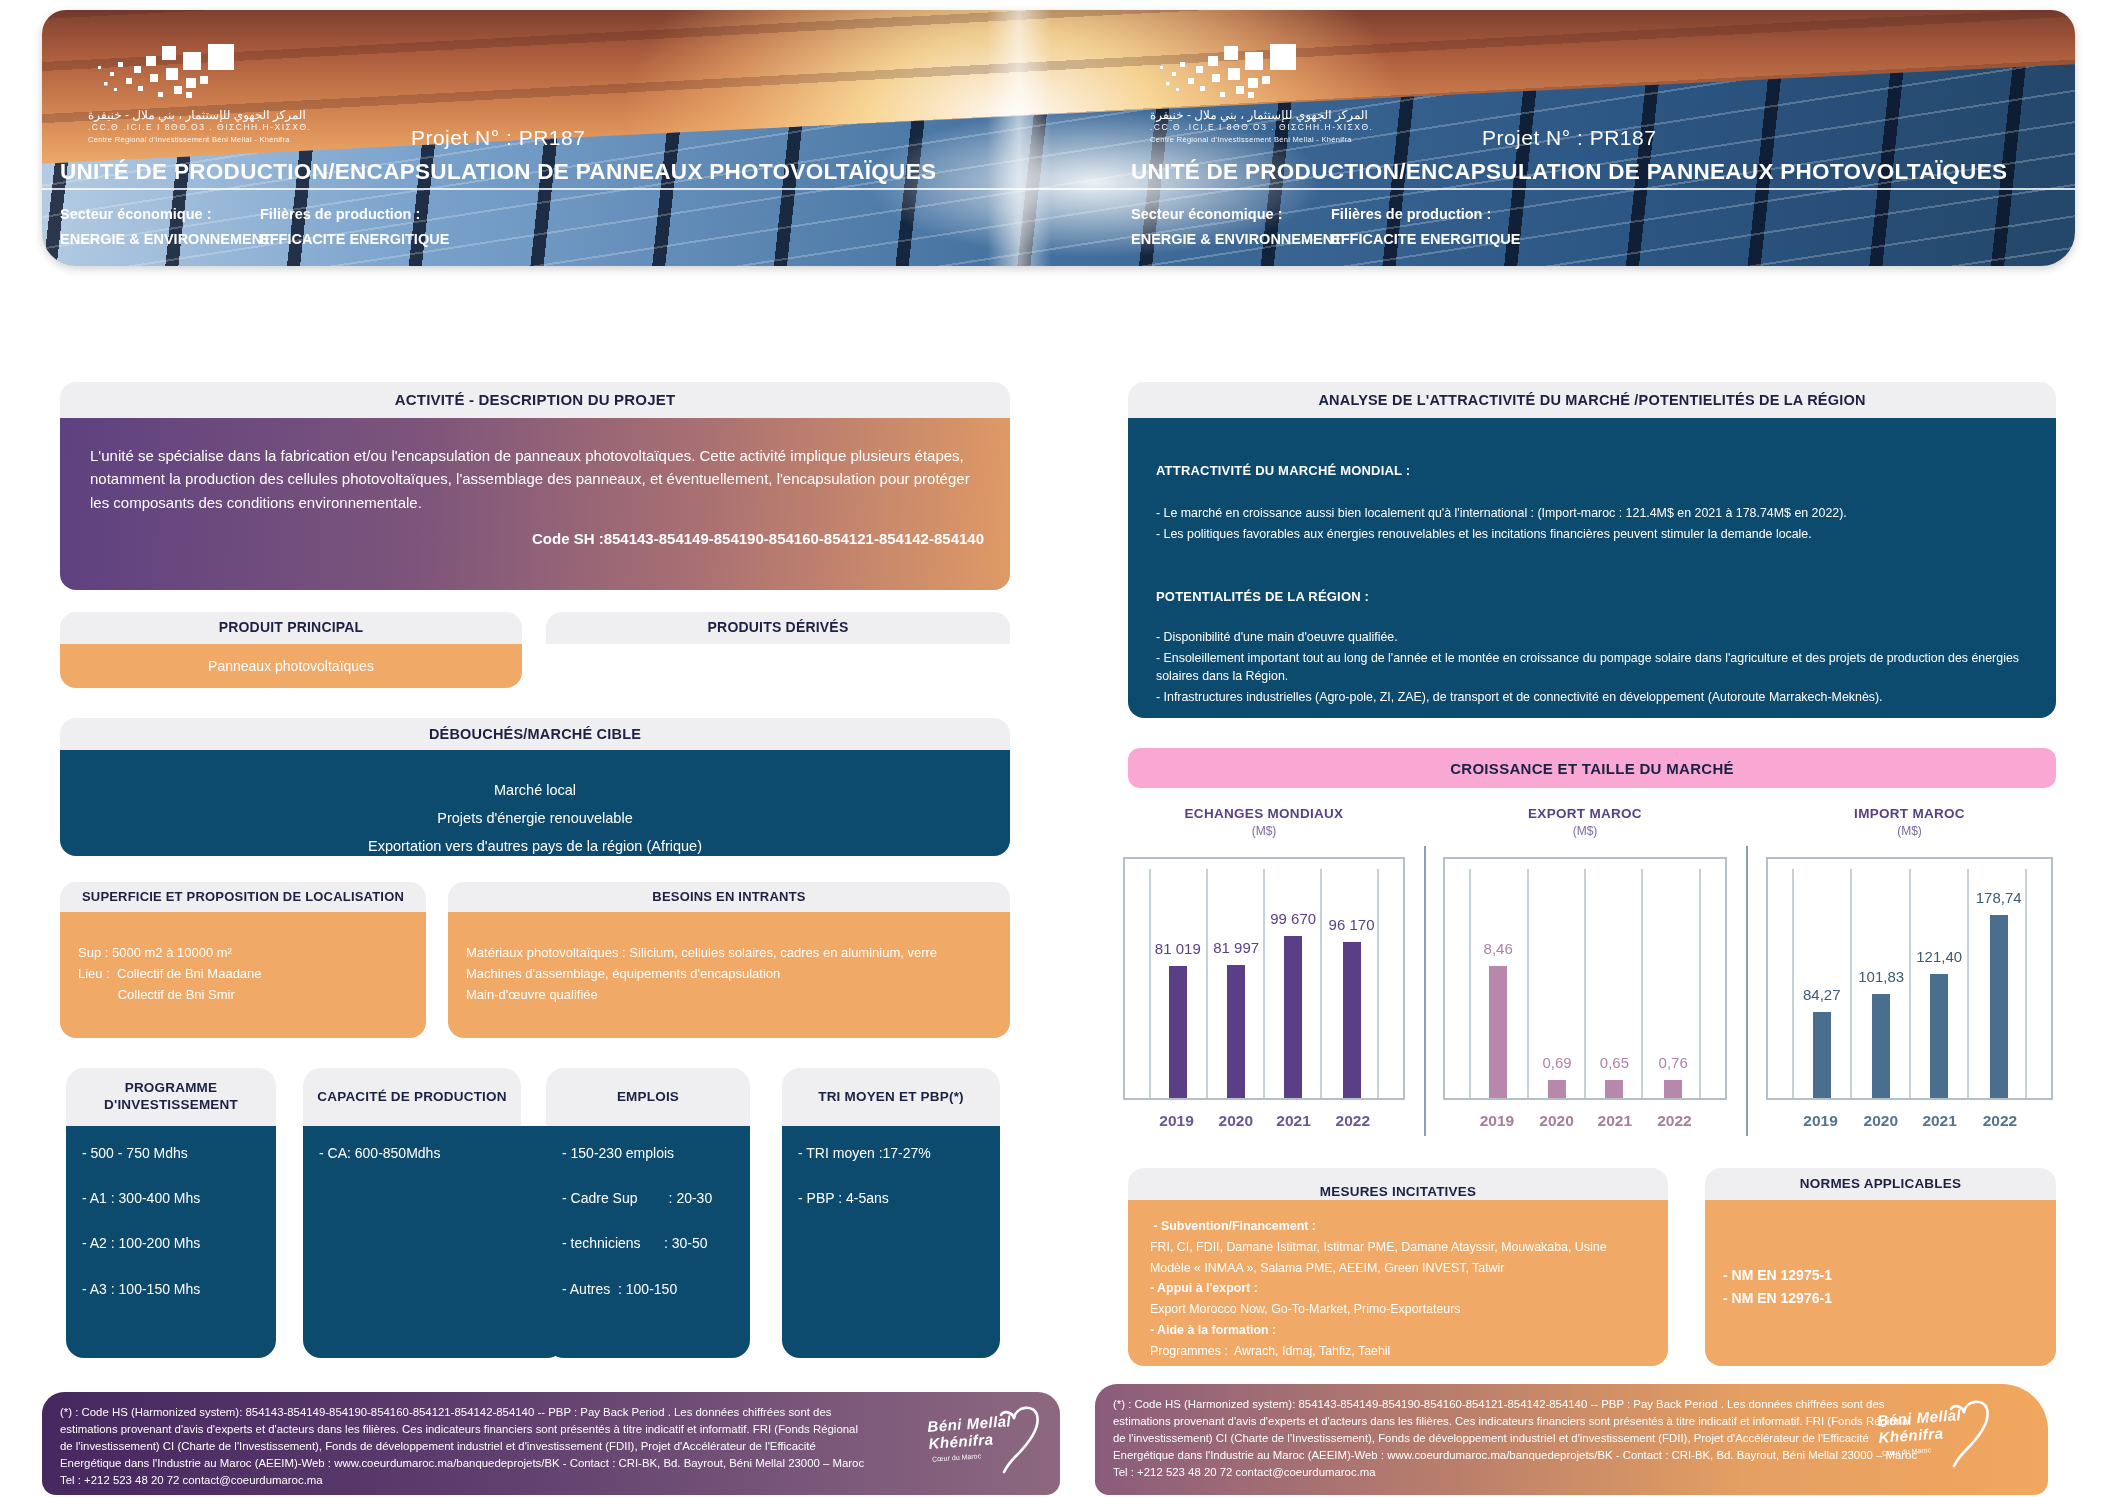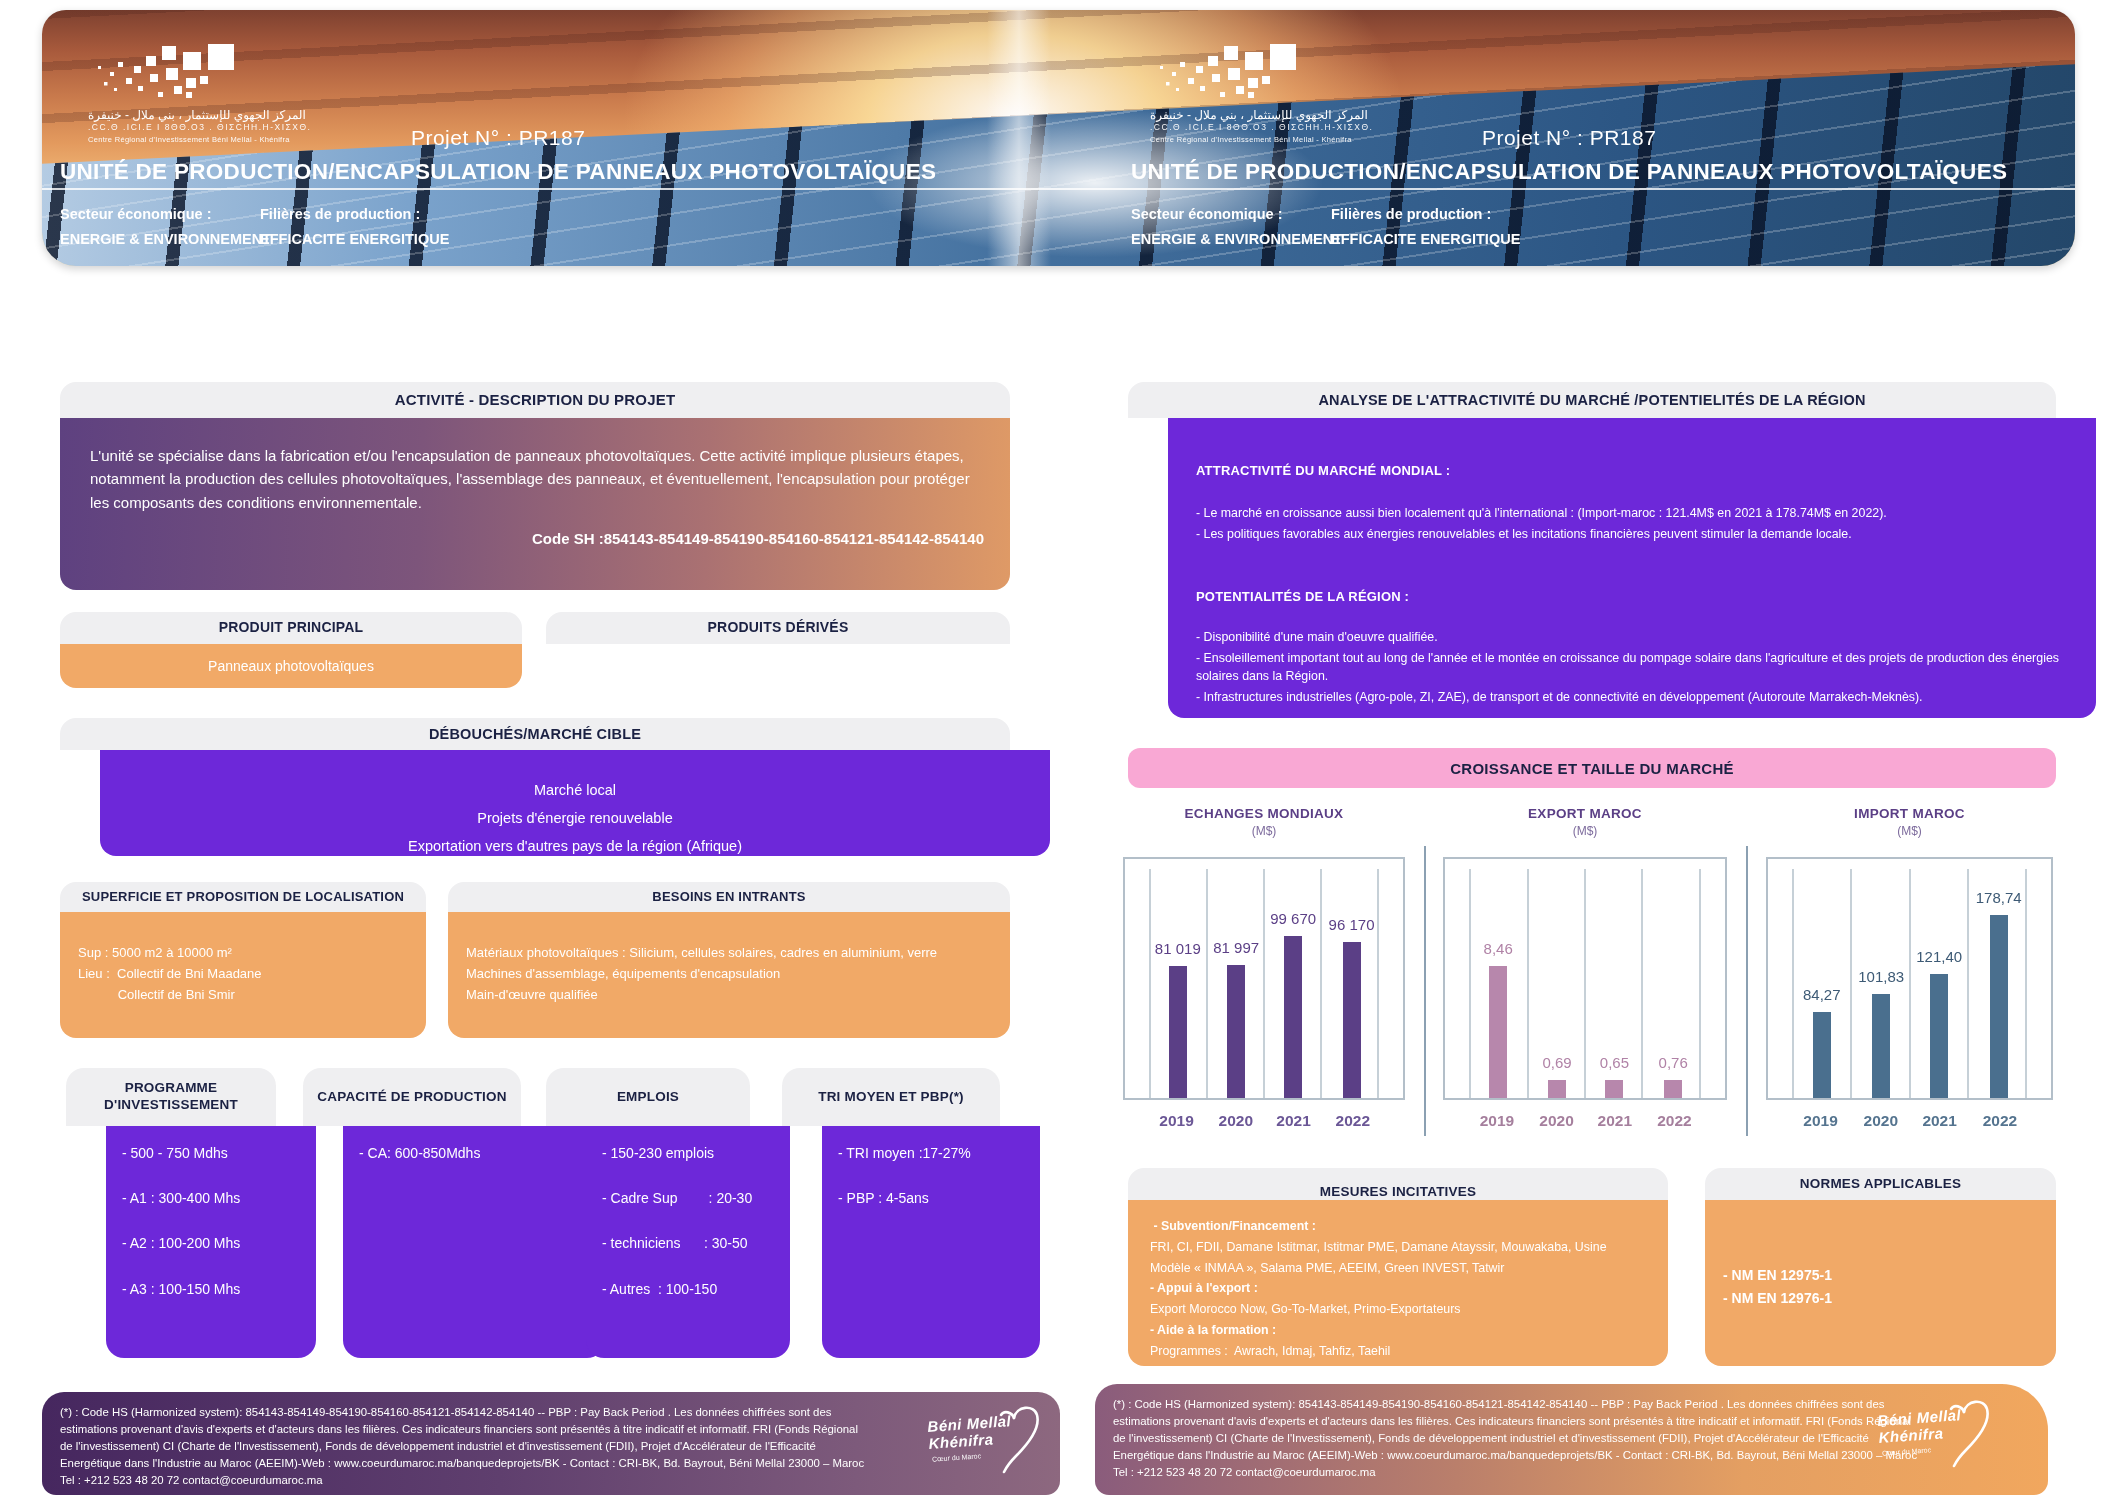--- a/index.html
+++ b/index.html
@@ -38,21 +38,21 @@
   .main-title{font-size:22.5px;font-weight:700;letter-spacing:.3px;margin-top:9px;white-space:nowrap;}
   .sector-row{position:absolute;color:#fff;font-size:14.5px;font-weight:700;}
   .sector-pair{position:absolute;top:0;white-space:nowrap;}
   .sector-pair .val{margin-top:9px;}
 
   
   .bhead{position:absolute;background:#efeff1;color:#1b2143;font-weight:700;
          display:flex;align-items:center;justify-content:center;text-align:center;
          border-radius:16px 16px 0 0;letter-spacing:.2px;white-space:pre-line;line-height:1.25;}
   .bbody{position:absolute;color:#fff;border-radius:0 0 16px 16px;box-sizing:border-box;}
-  .purple{background:#6d28d9;margin-left:40px;}
+  .purple{background:#0c4a6e;}
   .orange{background:#f1a967;}
   .grad{background:linear-gradient(92deg,#5e4180 0%,#7d557b 38%,#aa7172 68%,#df9a66 100%);}
   .pre{white-space:pre-wrap;}
 
   .desc-text{padding:26px 30px 0 30px;font-size:15px;line-height:1.55;}
   .code-sh{margin-top:16px;padding-right:26px;font-weight:700;font-size:15px;text-align:right;}
 
   .center-flex{display:flex;align-items:center;justify-content:center;text-align:center;}
   .lines-center{padding-top:30px;text-align:center;font-size:14.5px;line-height:1.45;}
   .lines-center div{margin-bottom:7px;}

